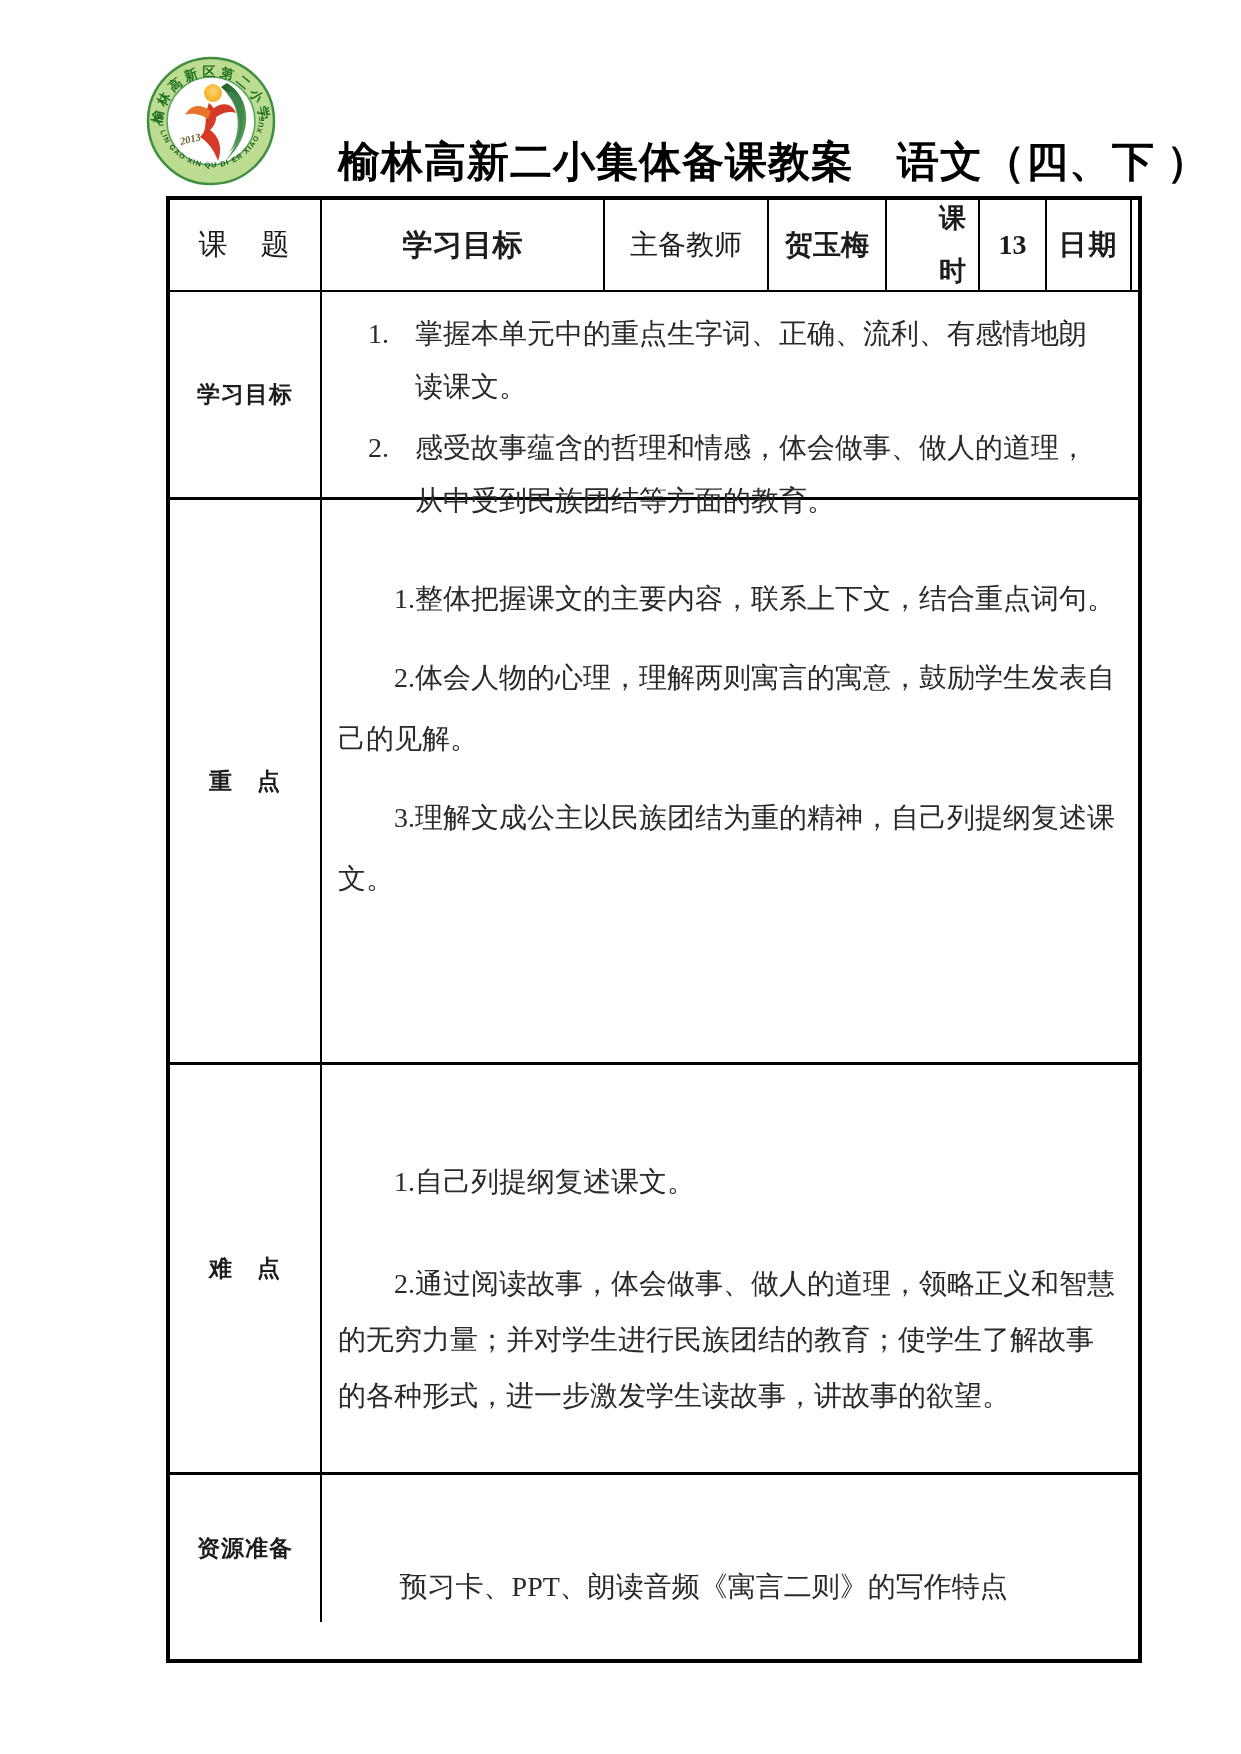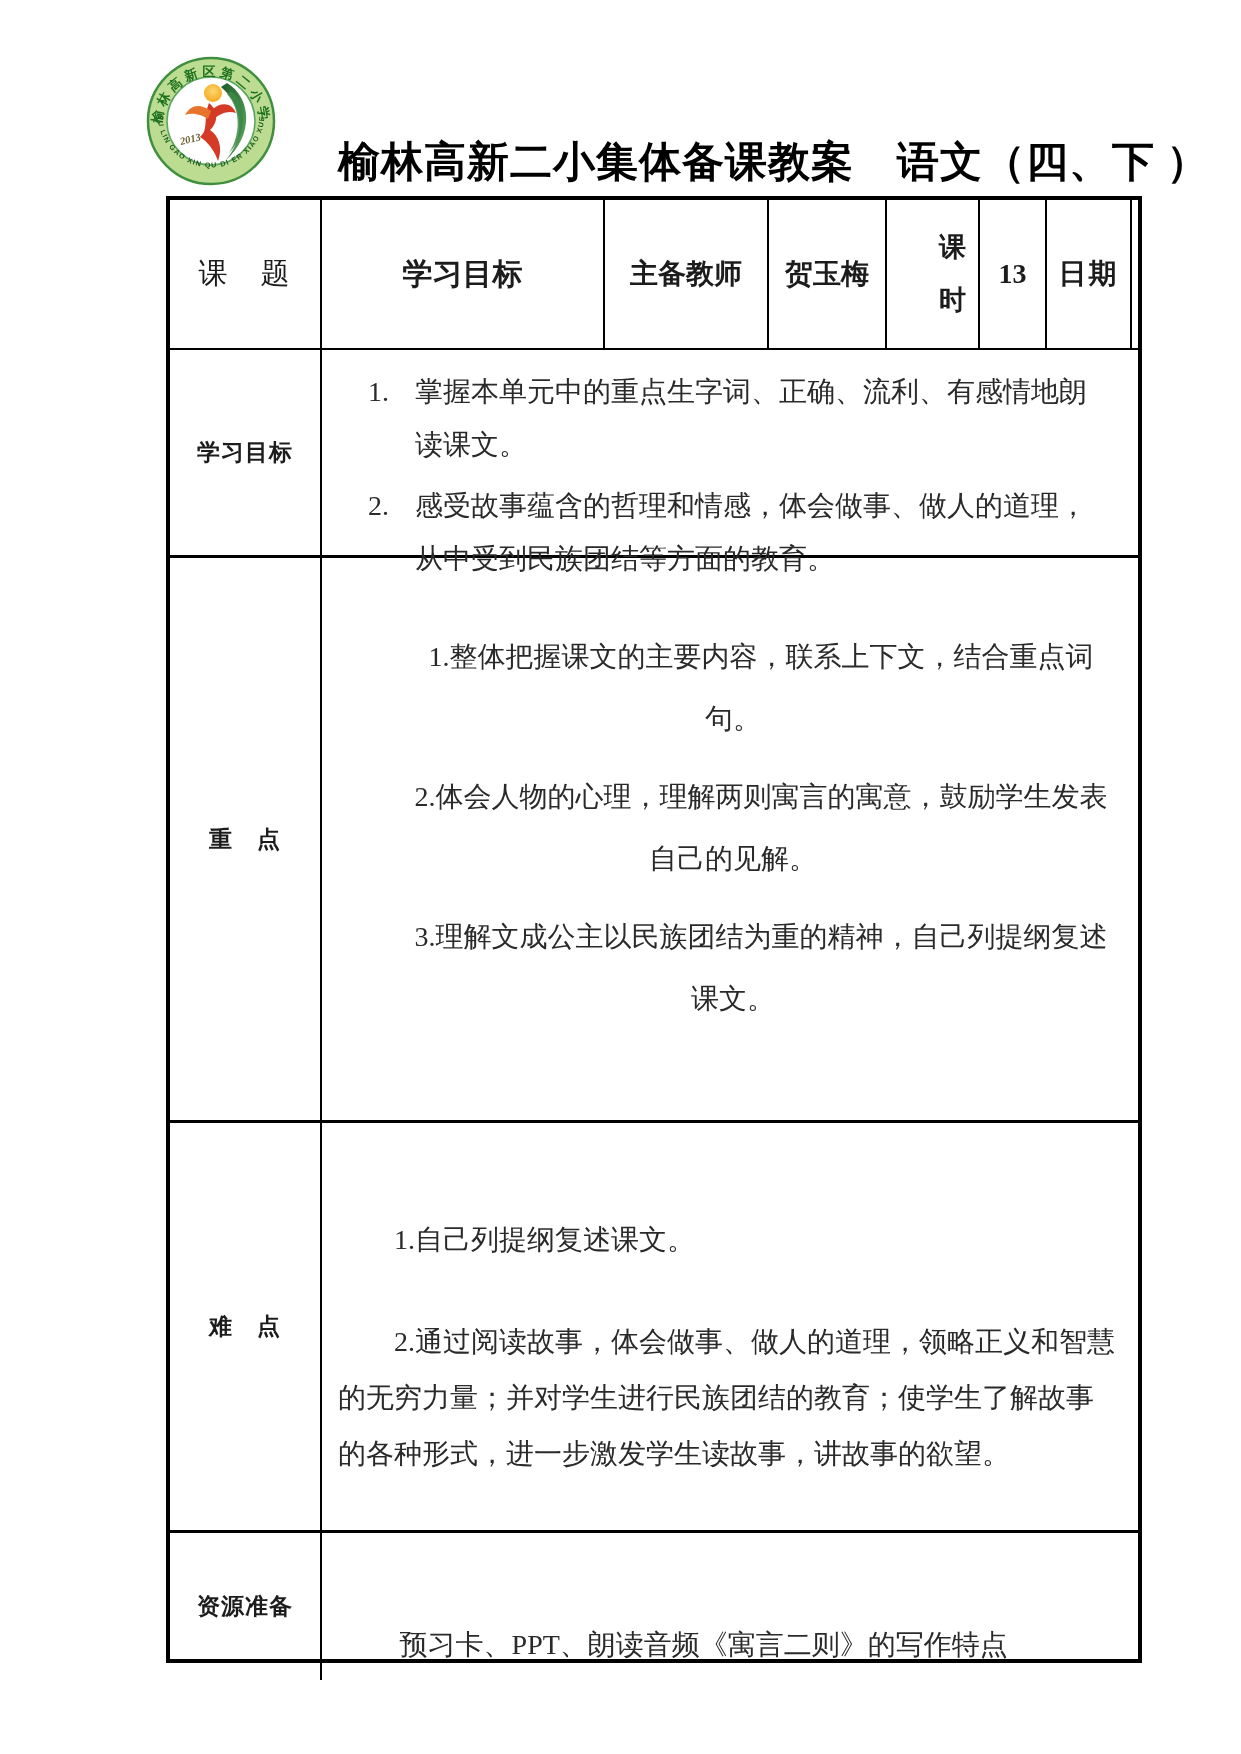--- a/index.html
+++ b/index.html
@@ -45,37 +45,37 @@
     height: 1467px;
     border: 4px solid #000;
     box-sizing: border-box;
     background: #fff;
   }
   .t-row { display: flex; border-bottom: 3px solid #000; box-sizing: border-box; }
   .t-row:last-child { border-bottom: none; }
   .t-cell { border-right: 2px solid #000; box-sizing: border-box; }
   .t-cell:last-child { border-right: none; }
 
-  .row-head   { height: 150px; border-bottom-width: 2px; }
+  .row-head   { height: 92px; border-bottom-width: 2px; }
   .row-goals  { height: 208px; }
   .row-key    { height: 565px; }
   .row-diff   { height: 410px; }
   .row-res    { height: 147px; border-bottom: none; }
 
   .c-center {
     display: flex;
     align-items: center;
     justify-content: center;
     text-align: center;
   }
 
   
   .col-label1   { width: 152px; font-size: 29px; letter-spacing: 2px; }
   .col-course   { width: 283px; font-size: 30px; font-weight: 700; }
-  .col-teacher  { width: 164px; font-size: 28px; font-weight: 700; }
+  .col-teacher  { width: 164px; font-size: 28px; font-weight: 400; }
   .col-name     { width: 118px; font-size: 28px; font-weight: 700; }
   .col-period   { width: 53px;  font-size: 27px; font-weight: 700; line-height: 1.95;
                   word-break: break-all; padding: 12px 12px; margin-left: 40px; }
   .col-pnum     { width: 67px;  font-size: 28px; font-weight: 700;
                   font-family: "Liberation Serif", serif; }
   .col-date     { width: 85px;  font-size: 28px; font-weight: 700; letter-spacing: 2px; }
   .col-empty    { flex: 1; }
 
   
   .col-rowlabel {
@@ -87,21 +87,21 @@
   .col-content { flex: 1; font-size: 28px; color: #2a2a2a; }
 
   
   .goals-body { padding: 16px 26px 0 46px; }
   .goal-item  { display: flex; margin-bottom: 9px; line-height: 1.88; }
   .goal-num   { flex: none; width: 47px; }
   .goal-text  { flex: 1; }
 
   
   .key-body { padding: 68px 22px 0 16px; }
-  .key-body p { margin: 0 0 17px 12px; line-height: 2.2; text-indent: 2em; text-align: center; }
+  .key-body p { margin: 0 0 17px 0; line-height: 2.2; text-indent: 2em; }
 
   
   .diff-body { padding: 60px 22px 0 16px; margin-top: 29px; }
   .diff-body p { margin: 0 0 46px 0; line-height: 2.0; text-indent: 2em; }
 
   
   .res-body {
     display: flex;
     align-items: flex-end;
     padding: 0 22px 14px 16px;

